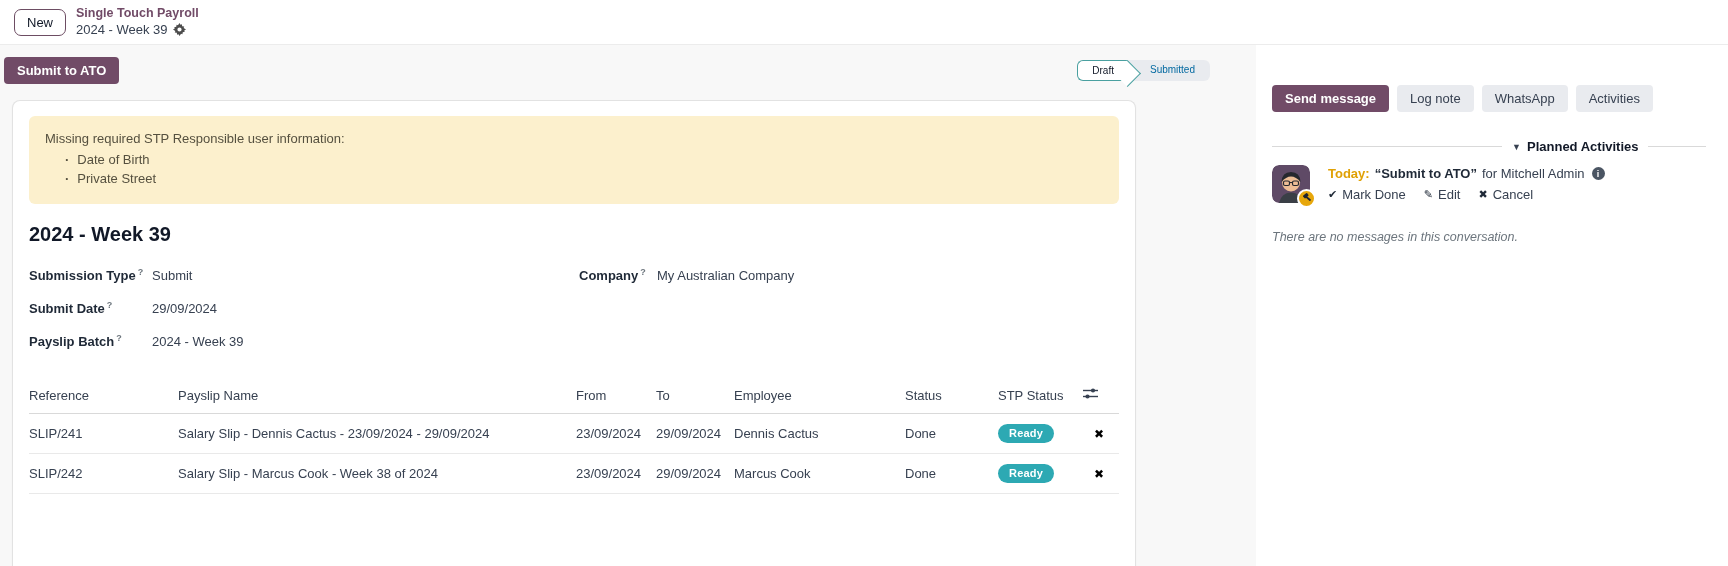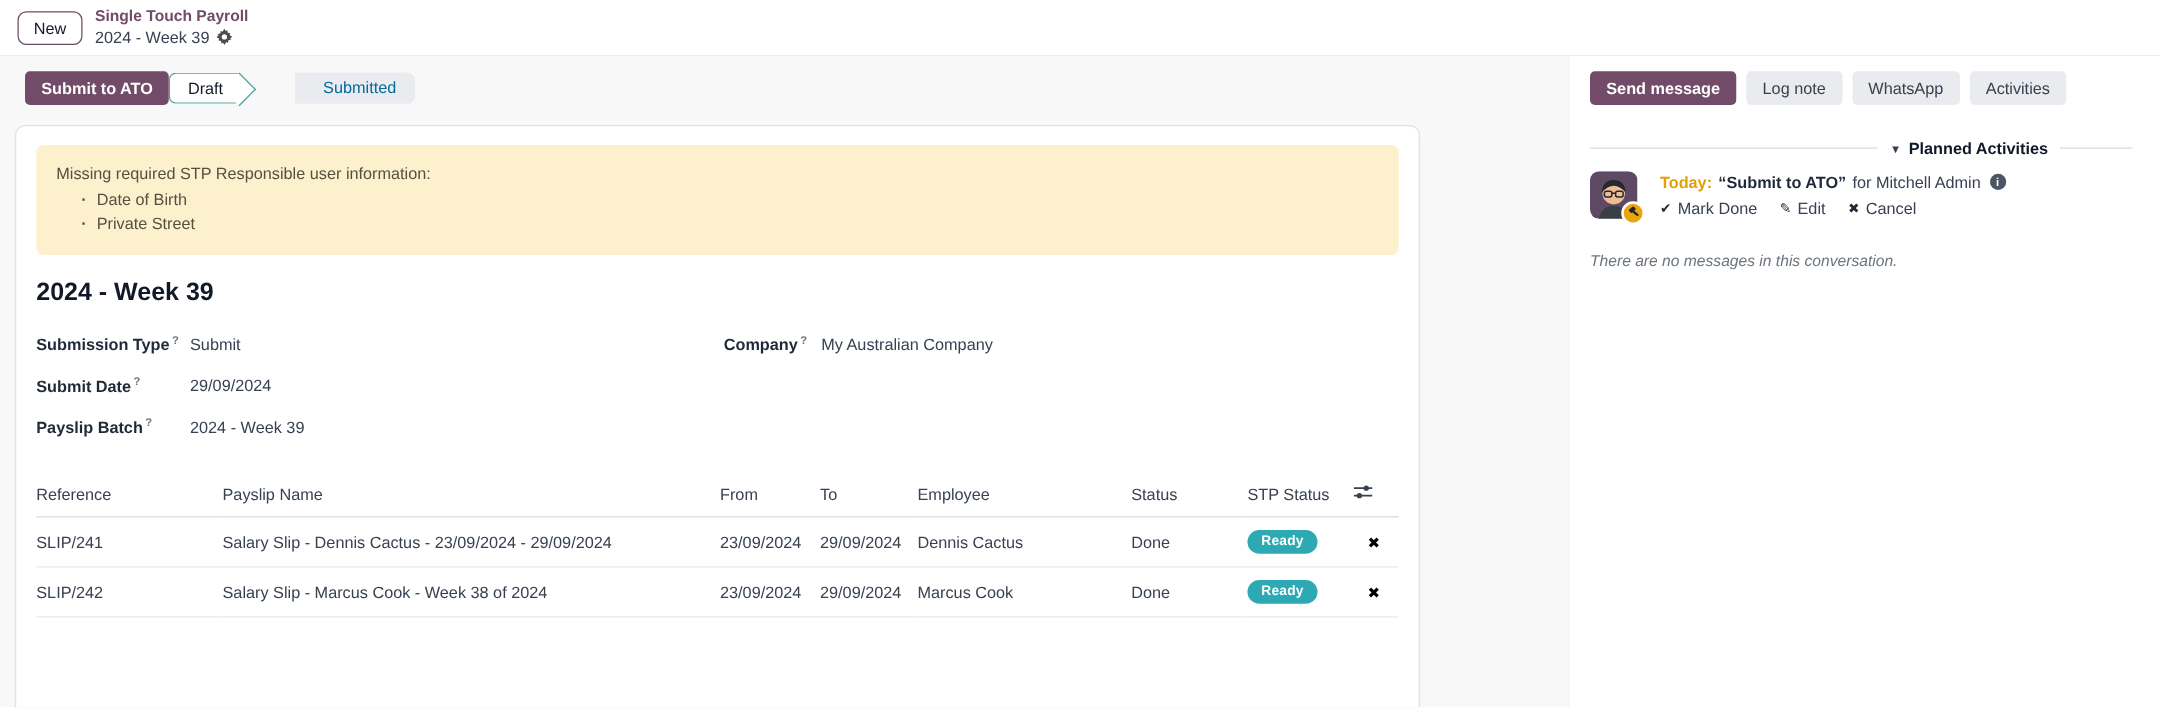--- a/index.html
+++ b/index.html
@@ -15,25 +15,25 @@
   .bc-app { color:#714B67; font-weight:600; font-size:12.5px; text-decoration:none; cursor:pointer; }
   .bc-record { display:flex; align-items:center; gap:5px; color:#374151; font-size:13px; }
   .gear-svg { display:inline-block; vertical-align:middle; }
 
   
   .main { display:flex; height:521px; }
   .left-pane { width:1256px; background:#f8f8f8; display:flex; flex-direction:column; }
   .chatter { flex:1; background:#fff; padding:12px 22px 0 16px; display:flex; flex-direction:column; }
 
   
-  .action-row { display:flex; align-items:center; 
-    padding:12px 14px 16px 20px; }
+  .action-row { display:flex; align-items:center; justify-content:space-between;
+    padding:12px 14px 16px 4px; }
   .btn-primary { background:#714B67; color:#fff; border:none; border-radius:4px;
     padding:6px 13px; font-size:13px; font-weight:600; cursor:pointer; font-family:inherit; }
-  .statusbar { display:flex; margin-right:32px; font-size:13px;gap:44px; }
+  .statusbar { display:flex; margin-right:32px; font-size:10px; }
   .status-current { position:relative; background:#fff; border:1px solid #4aa0a0;
     border-right:none; border-radius:6px 0 0 6px; padding:4px 14px; color:#111827;
     font-weight:500; z-index:2; cursor:pointer; }
   .status-current::after { content:""; position:absolute; right:-9px; top:3.4px;
     width:18px; height:18px; transform:rotate(45deg); background:#fff;
     border-top:1px solid #4aa0a0; border-right:1px solid #4aa0a0; }
   .status-next { background:#e9ebef; color:#0369a1; padding:4px 15px 4px 22px;
     border-radius:0 6px 6px 0; cursor:pointer; }
 
   
@@ -71,21 +71,21 @@
     padding:10px 4px; border-bottom:1px solid #d9d9d9; }
   .payslips th:first-child, .payslips td:first-child { padding-left:0; }
   .payslips td { padding:10px 4px; border-bottom:1px solid #e9e9e9; color:#374151; cursor:pointer; }
   .col-del { text-align:center; }
   .pill-ready { display:inline-block; background:#2da9b3; color:#fff; font-weight:700;
     font-size:11px; padding:3px 11px 4px 11px; border-radius:20px; letter-spacing:0.2px; }
   .delete-x { color:#000; font-size:12px; cursor:pointer; }
   .optional-icon { cursor:pointer; display:inline-block; }
 
   
-  .chatter-buttons { display:flex; gap:8px; }
+  .chatter-buttons { display:flex; gap:8px;margin-top:28px; }
   .chat-btn { background:#e9ebef; color:#374151; border:none; border-radius:4px;
     padding:6px 13px; font-size:13px; cursor:pointer; font-family:inherit; }
   .chat-btn.primary { background:#714B67; color:#fff; font-weight:600; }
 
   .activities-header { display:flex; align-items:center; gap:10px; margin-top:27px; cursor:pointer; }
   .activities-header .line { height:1px; background:#d9d9d9; }
   .line-left { flex:4; } .line-right { flex:1; }
   .activities-title { font-weight:700; color:#111827; white-space:nowrap; display:flex; align-items:center; gap:6px; }
   .collapse-caret { font-size:9px; color:#374151; }
 

